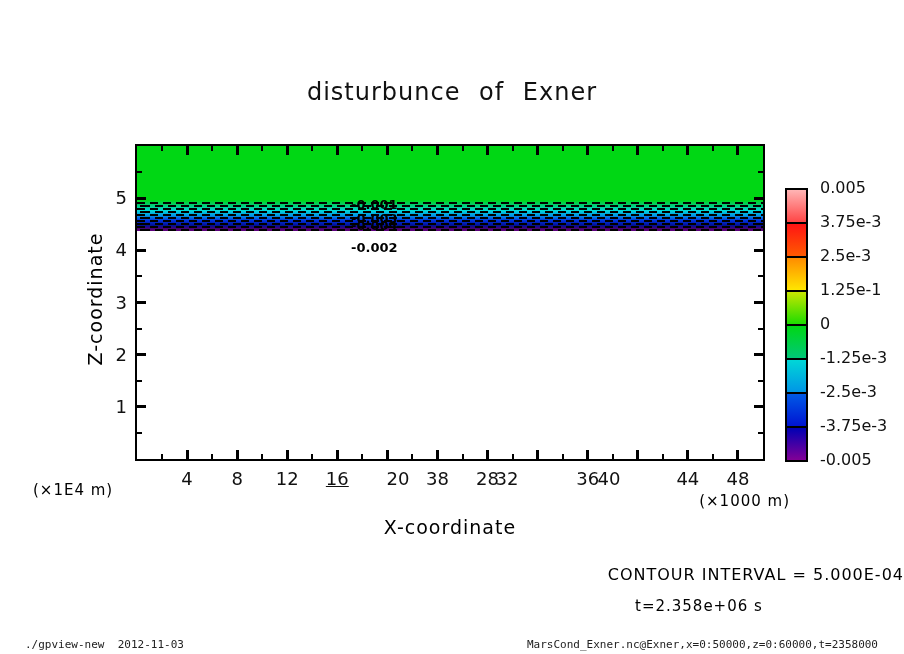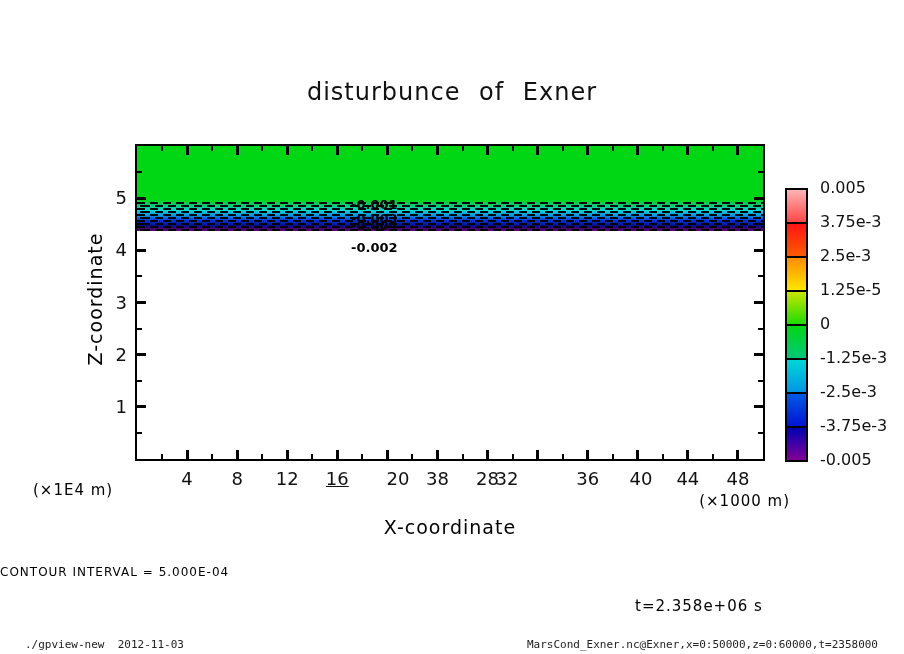--- a/index.html
+++ b/index.html
@@ -64,21 +64,21 @@
     width:204px;
     text-align:center;
     font-size:19px;
     letter-spacing:1px;
     transform:rotate(-90deg);
     transform-origin:center center;
   }
   #z-axis-unit{left:33px;top:481px;font-size:15px;letter-spacing:1px;}
   #x-axis-unit{left:655px;top:492px;width:135px;text-align:right;font-size:15px;letter-spacing:1px;}
   #x-axis-label{left:135px;top:516px;width:630px;text-align:center;font-size:19px;letter-spacing:1px;}
-  #contour-interval{left:0;right:0;top:565px;text-align:left;font-size:12px;letter-spacing:1px;}
+  #contour-interval{left:0;right:0;top:565px;text-align:right;font-size:16px;letter-spacing:1px;}
   #time-caption{left:635px;top:597px;font-size:15px;letter-spacing:1px;}
   .cb-box{
     left:0;width:23px;height:36px;
     border:2px solid #000;
     box-sizing:border-box;
   }
   .cb-label{left:35px;font-size:16px;white-space:nowrap;color:#111;}
   #colorbar{left:785px;top:188px;width:60px;height:280px;}
   .footer{
     top:638px;
@@ -198,21 +198,21 @@
 <div id="x-tick-label-layer">
     <div class="abs x-tick-label" style="left: 165.08px; top: 468px;">4</div>
     <div class="abs x-tick-label" style="left: 215.16px; top: 468px;">8</div>
     <div class="abs x-tick-label" style="left: 265.24px; top: 468px;">12</div>
     <div class="abs x-tick-label" style="left: 315.32px; top: 468px; text-decoration: underline;">16</div>
     <div class="abs x-tick-label" style="left: 365.4px; top: 468px; text-align: right;">20</div>
     <div class="abs x-tick-label" style="left: 415.48px; top: 468px;">38</div>
     <div class="abs x-tick-label" style="left: 465.56px; top: 468px;">28</div>
     <div class="abs x-tick-label" style="left: 485px; top: 468px;">32</div>
     <div class="abs x-tick-label" style="left: 565.72px; top: 468px;">36</div>
-    <div class="abs x-tick-label" style="left: 619px; top: 468px; text-align: center;">40</div>
+    <div class="abs x-tick-label" style="left: 587px; top: 468px; text-align: center;">40</div>
     <div class="abs x-tick-label" style="left: 665.88px; top: 468px;">44</div>
     <div class="abs x-tick-label" style="left: 715.96px; top: 468px;">48</div>
   </div>
 <div id="z-tick-label-layer">
     <div class="abs z-tick-label" style="left: 95px; top: 187.167px;">5</div>
     <div class="abs z-tick-label" style="left: 95px; top: 239.333px;">4</div>
     <div class="abs z-tick-label" style="left: 95px; top: 291.5px;">3</div>
     <div class="abs z-tick-label" style="left: 95px; top: 343.667px;">2</div>
     <div class="abs z-tick-label" style="left: 95px; top: 395.833px;">1</div>
   </div>
@@ -222,21 +222,21 @@
     <div class="abs cb-box" style="top: 34px; background: linear-gradient(rgb(255, 20, 20), rgb(255, 90, 0));"></div>
     <div class="abs cb-box" style="top: 68px; background: linear-gradient(rgb(255, 140, 0), rgb(255, 230, 0));"></div>
     <div class="abs cb-box" style="top: 102px; background: linear-gradient(rgb(200, 230, 0), rgb(30, 220, 0));"></div>
     <div class="abs cb-box" style="top: 136px; background: linear-gradient(rgb(0, 215, 20), rgb(0, 200, 120));"></div>
     <div class="abs cb-box" style="top: 170px; background: linear-gradient(rgb(0, 215, 215), rgb(0, 150, 230));"></div>
     <div class="abs cb-box" style="top: 204px; background: linear-gradient(rgb(0, 90, 230), rgb(0, 20, 210));"></div>
     <div class="abs cb-box" style="top: 238px; background: linear-gradient(rgb(0, 0, 180), rgb(130, 0, 150));"></div>
     <div class="abs cb-label" style="top: -10px;">0.005</div>
     <div class="abs cb-label" style="top: 24px;">3.75e-3</div>
     <div class="abs cb-label" style="top: 58px;">2.5e-3</div>
-    <div class="abs cb-label" style="top: 92px;">1.25e-5</div>
+    <div class="abs cb-label" style="top: 92px;">1.25e-1</div>
     <div class="abs cb-label" style="top: 126px;">0</div>
     <div class="abs cb-label" style="top: 160px;">-1.25e-3</div>
     <div class="abs cb-label" style="top: 194px;">-2.5e-3</div>
     <div class="abs cb-label" style="top: 228px;">-3.75e-3</div>
     <div class="abs cb-label" style="top: 262px; text-align: right;">-0.005</div>
   </div>
 
 <div class="abs" id="contour-interval">CONTOUR INTERVAL = 5.000E-04</div>
 <div class="abs" id="time-caption">t=2.358e+06 s</div>
 

